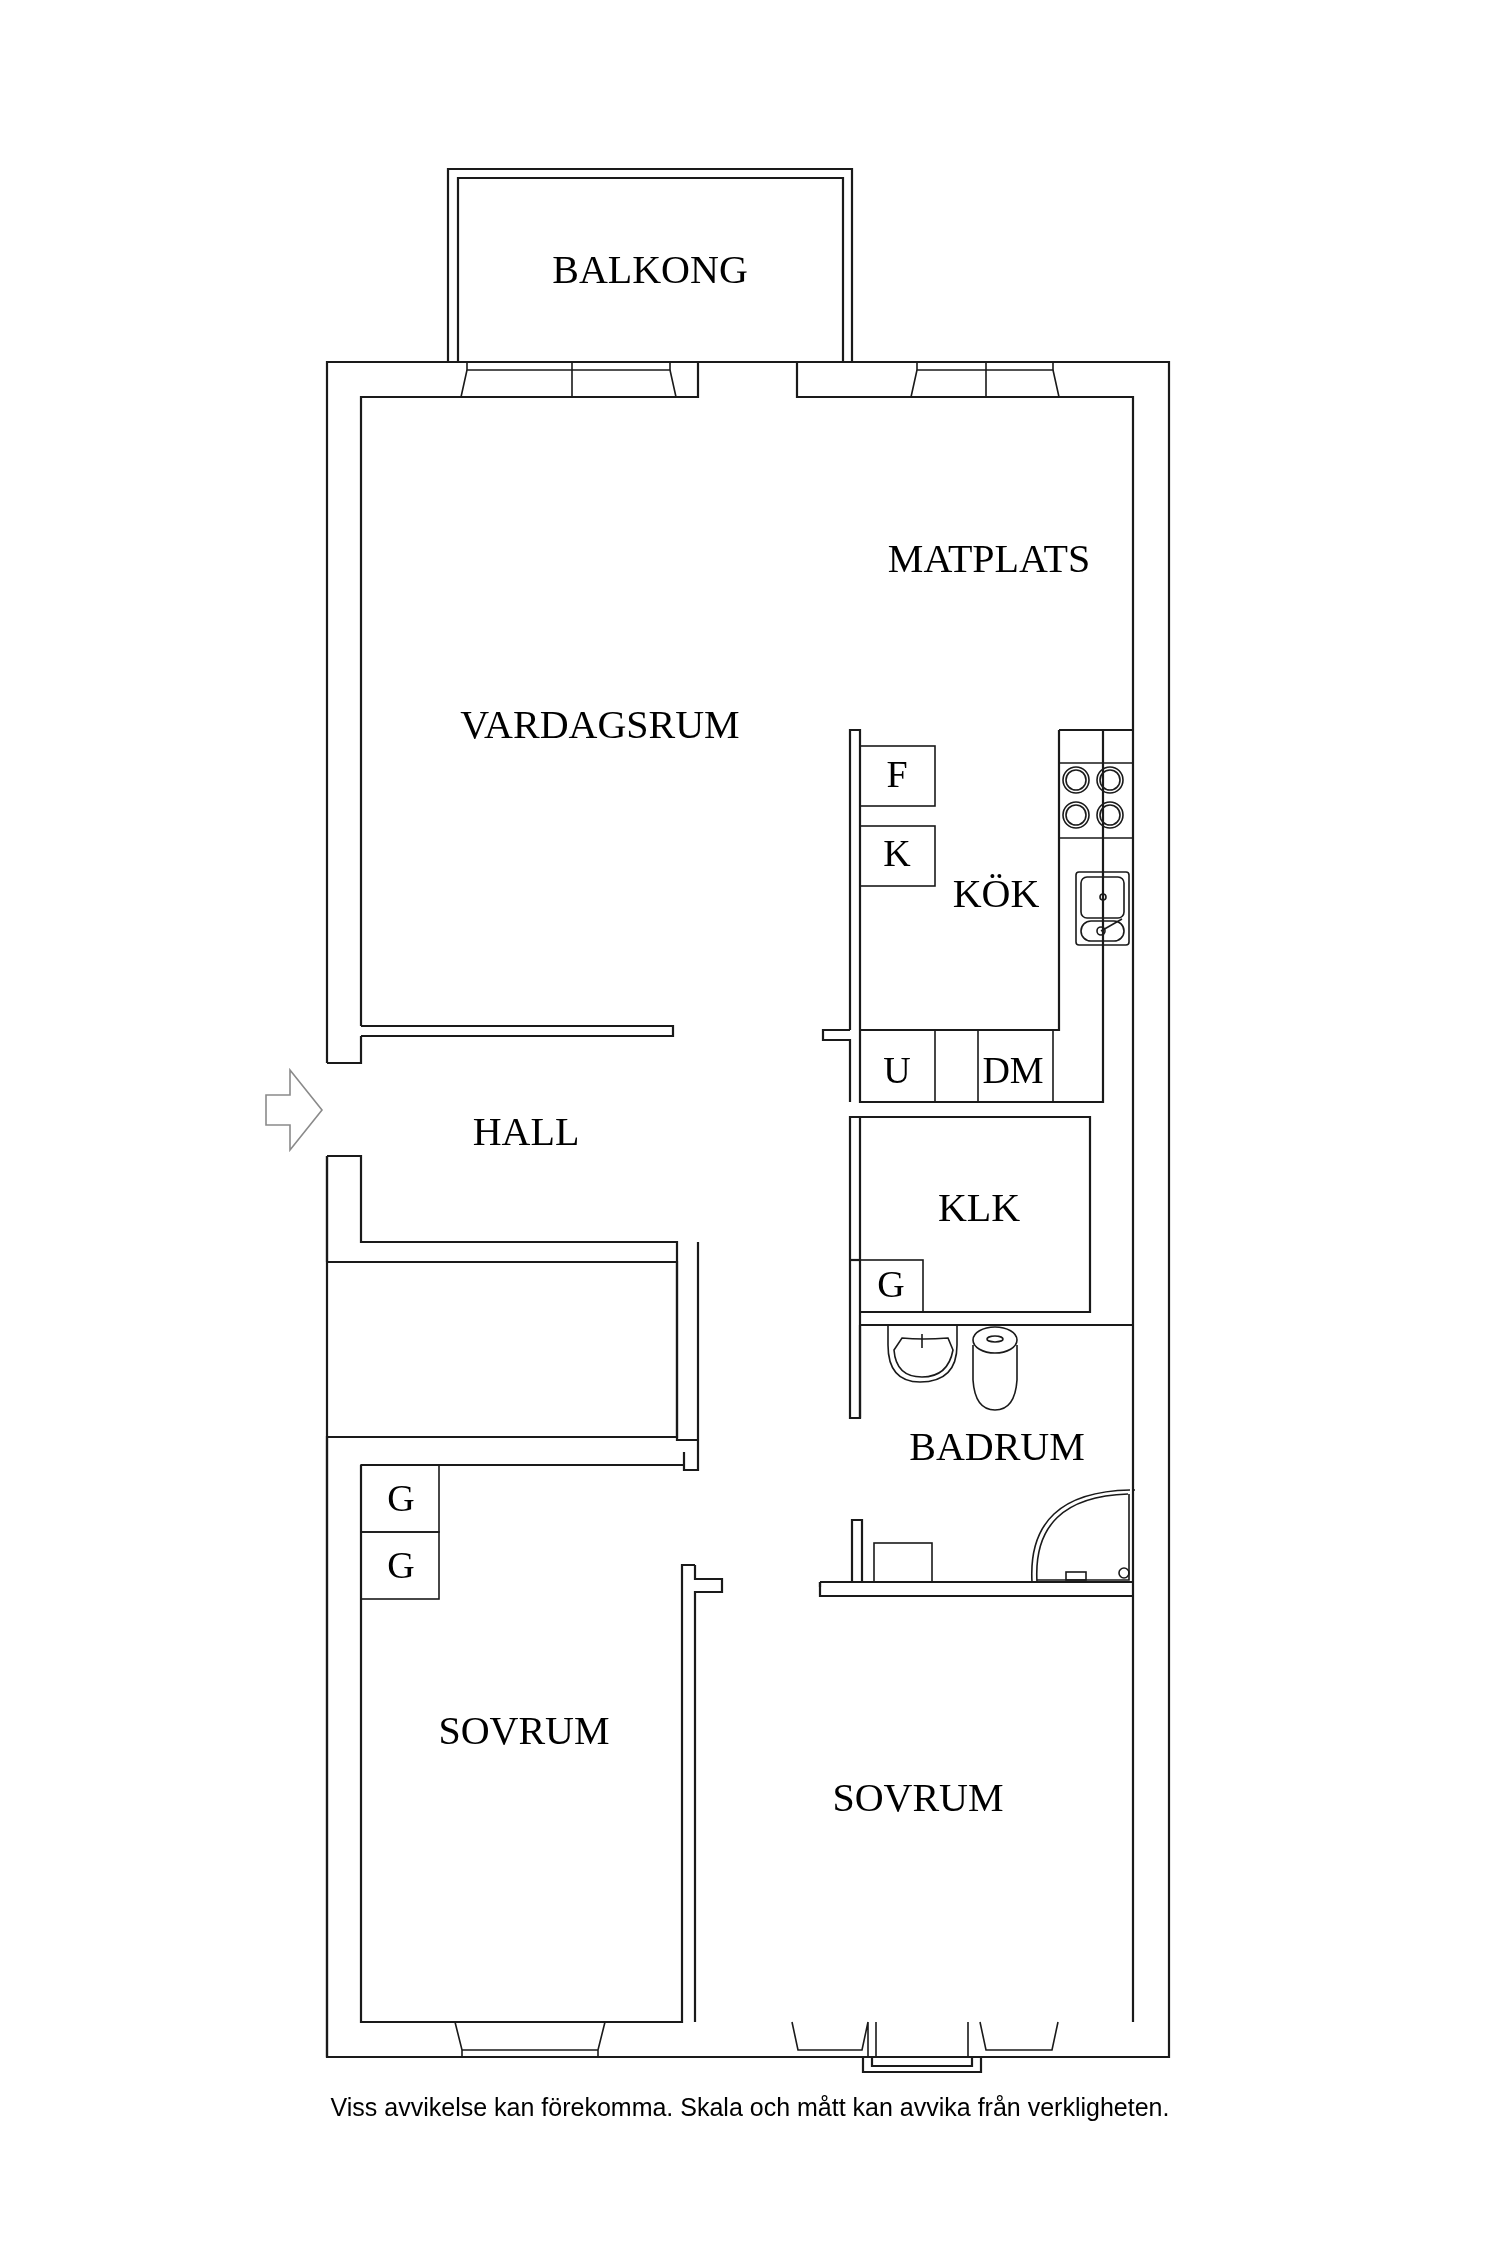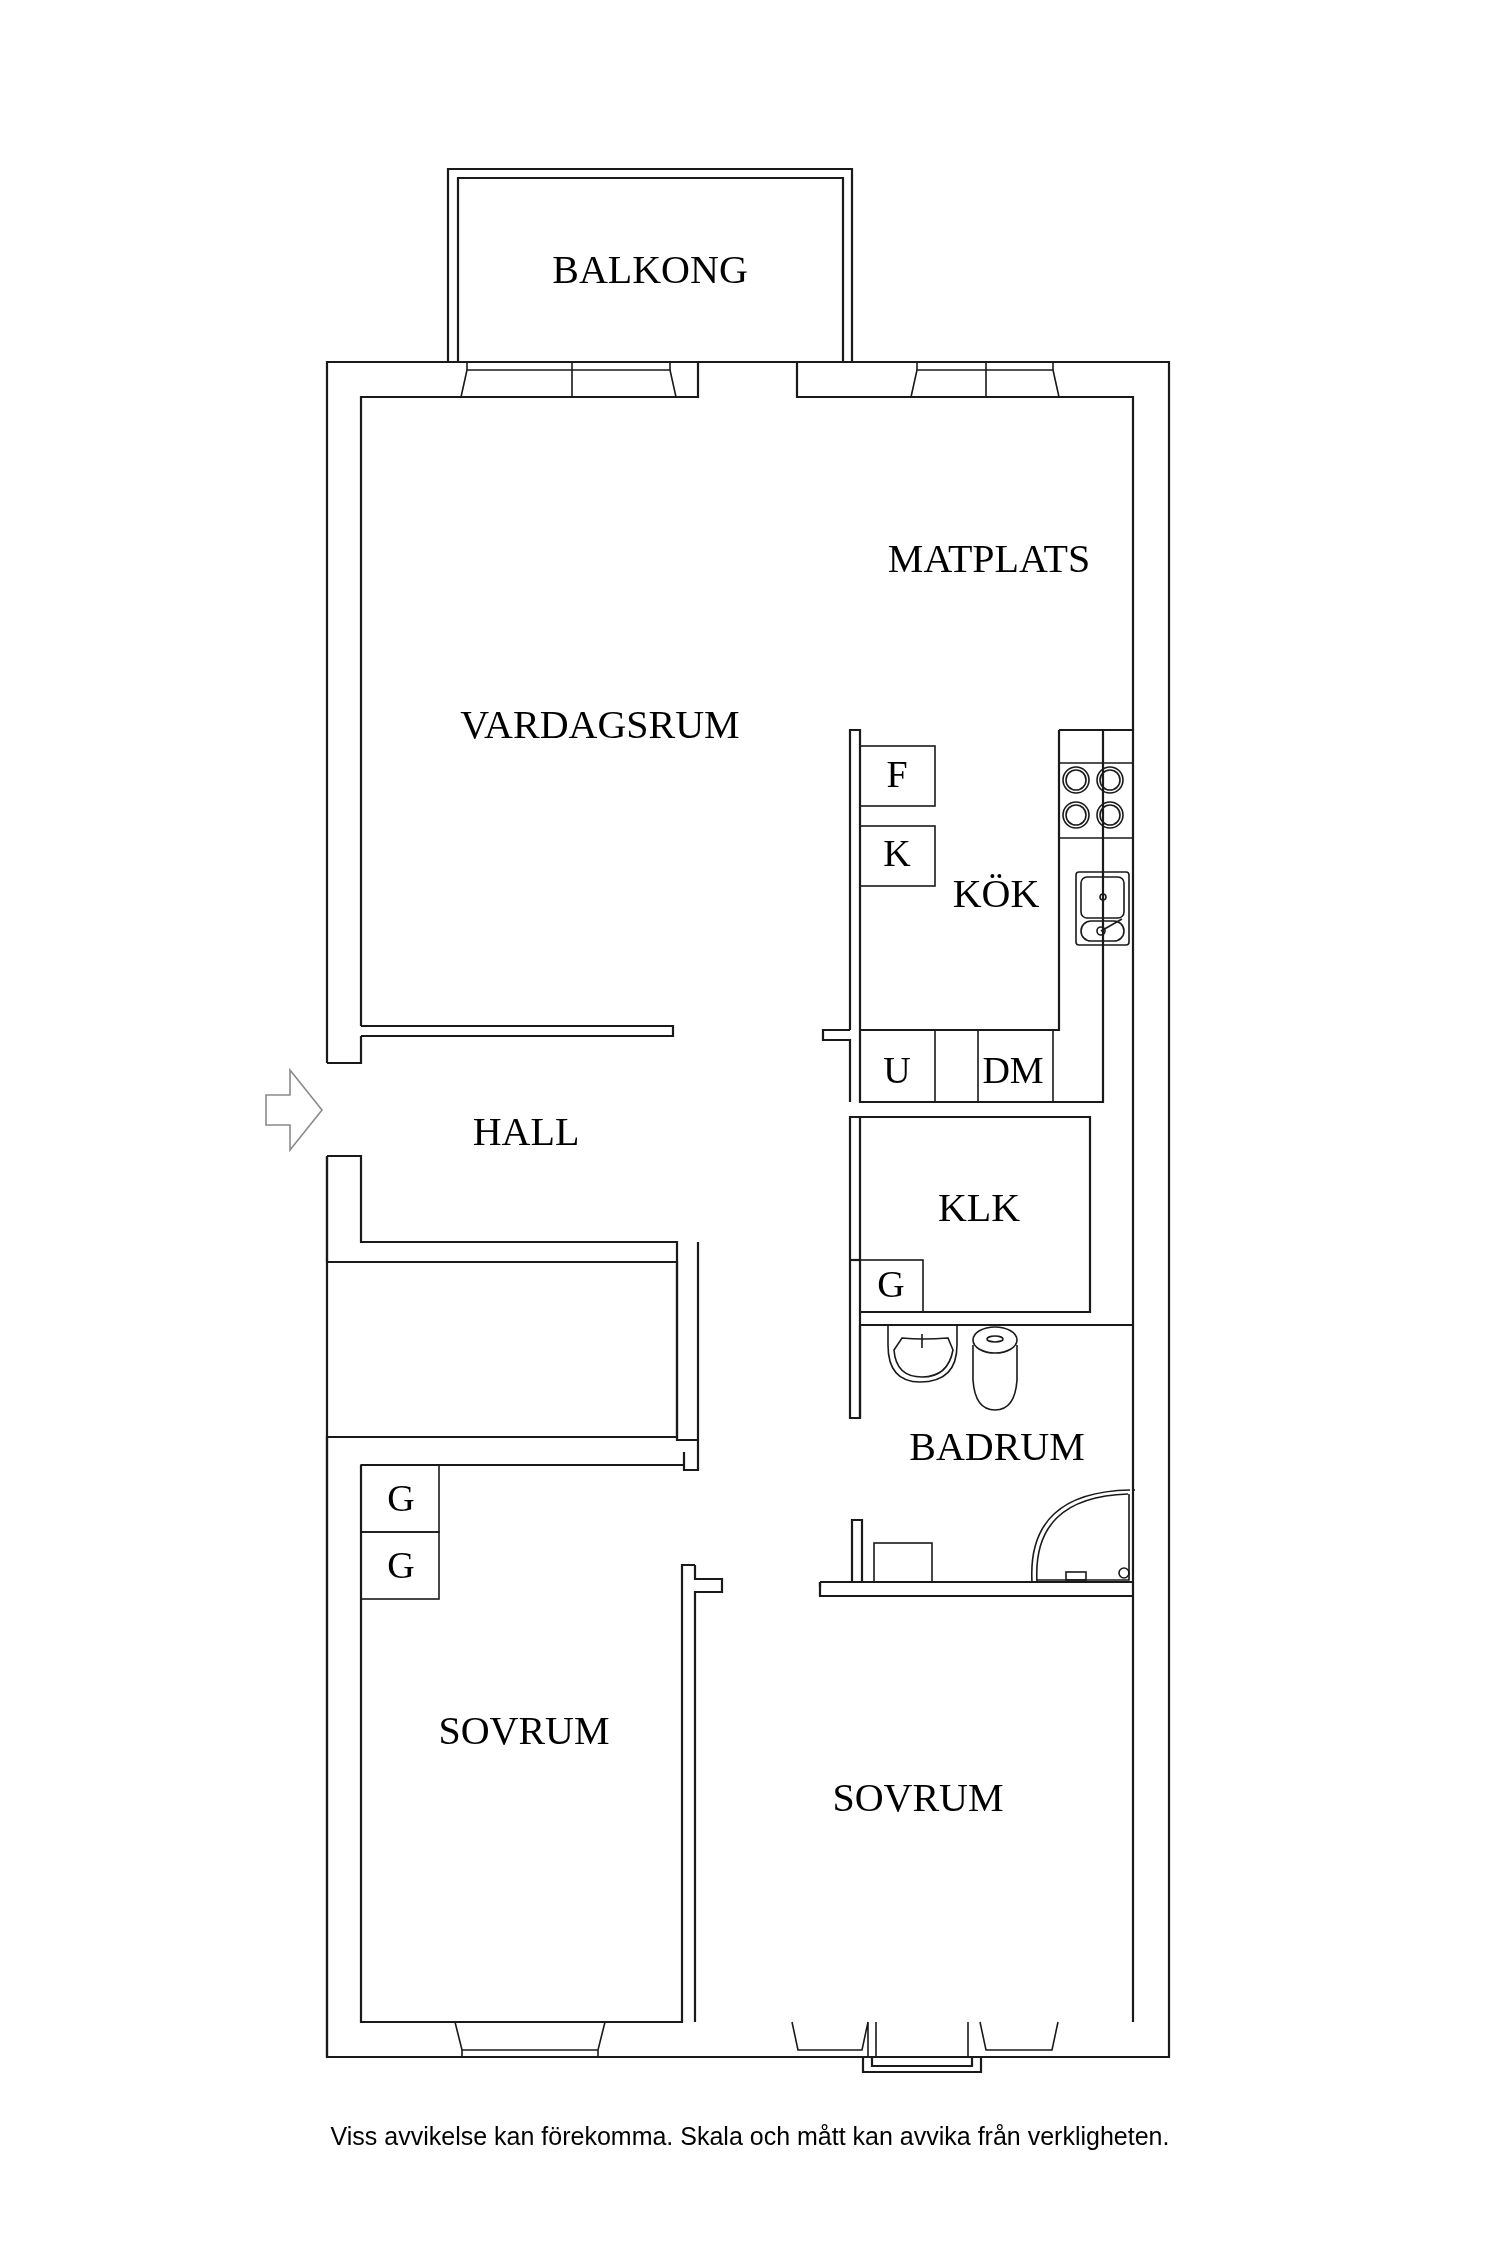--- a/index.html
+++ b/index.html
@@ -5,21 +5,21 @@
   html, body { margin:0; padding:0; background:#ffffff; }
   body { width:1500px; height:2250px; position:relative; overflow:hidden; }
   svg { position:absolute; left:0; top:0; }
   .w { fill:none; stroke:#1a1a1a; stroke-width:2.2; }
   .t { fill:none; stroke:#1a1a1a; stroke-width:1.6; }
   .g { fill:none; stroke:#8a8a8a; stroke-width:1.6; }
   .lbl { font-family:"Liberation Serif","DejaVu Serif",serif; fill:#000; text-anchor:middle; }
   .big { font-size:40px; }
   .mid { font-size:38px; }
   .note { position:absolute; left:0; width:1500px; top:2093px; text-align:center;
-          font-family:"Liberation Sans","DejaVu Sans",sans-serif; font-size:25px; color:#000;margin-top:29px; }
+          font-family:"Liberation Sans","DejaVu Sans",sans-serif; font-size:25px; color:#000; }
 </style>
 </head>
 <body>
 
 <svg width="1500" height="2250" viewBox="0 0 1500 2250">
 
   <g>
     <path class="w" d="M448,362 V169 H852 V362"></path>
     <path class="w" d="M458,362 V178 H843 V362"></path>
   </g>

